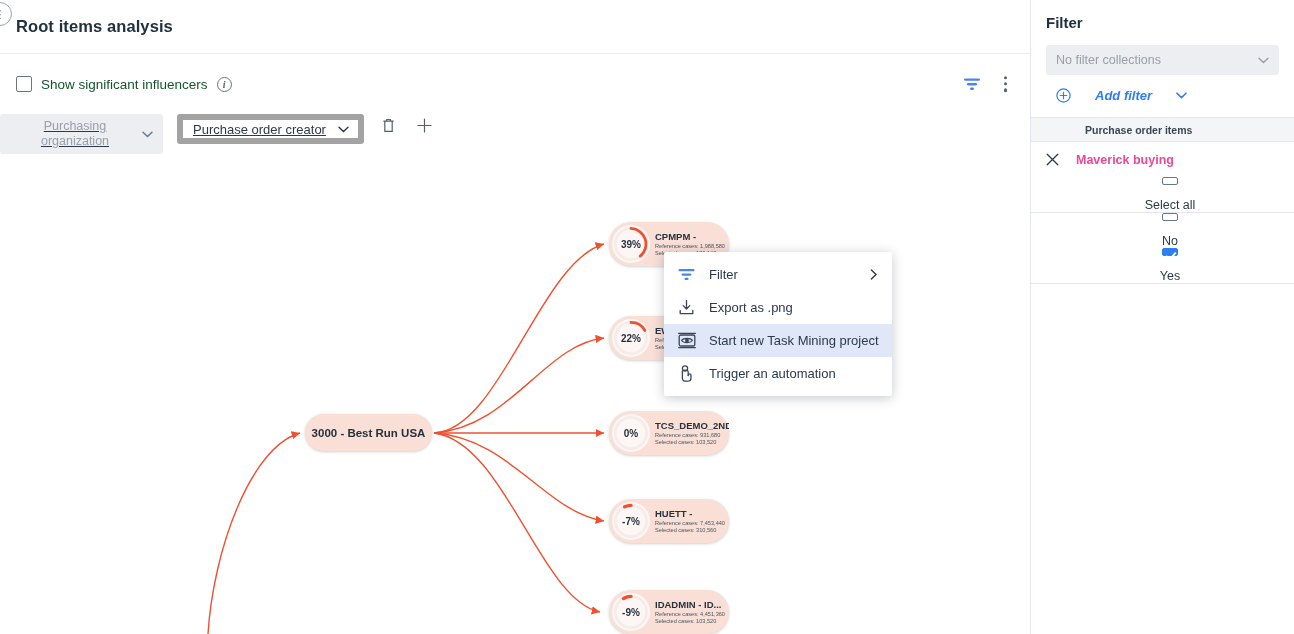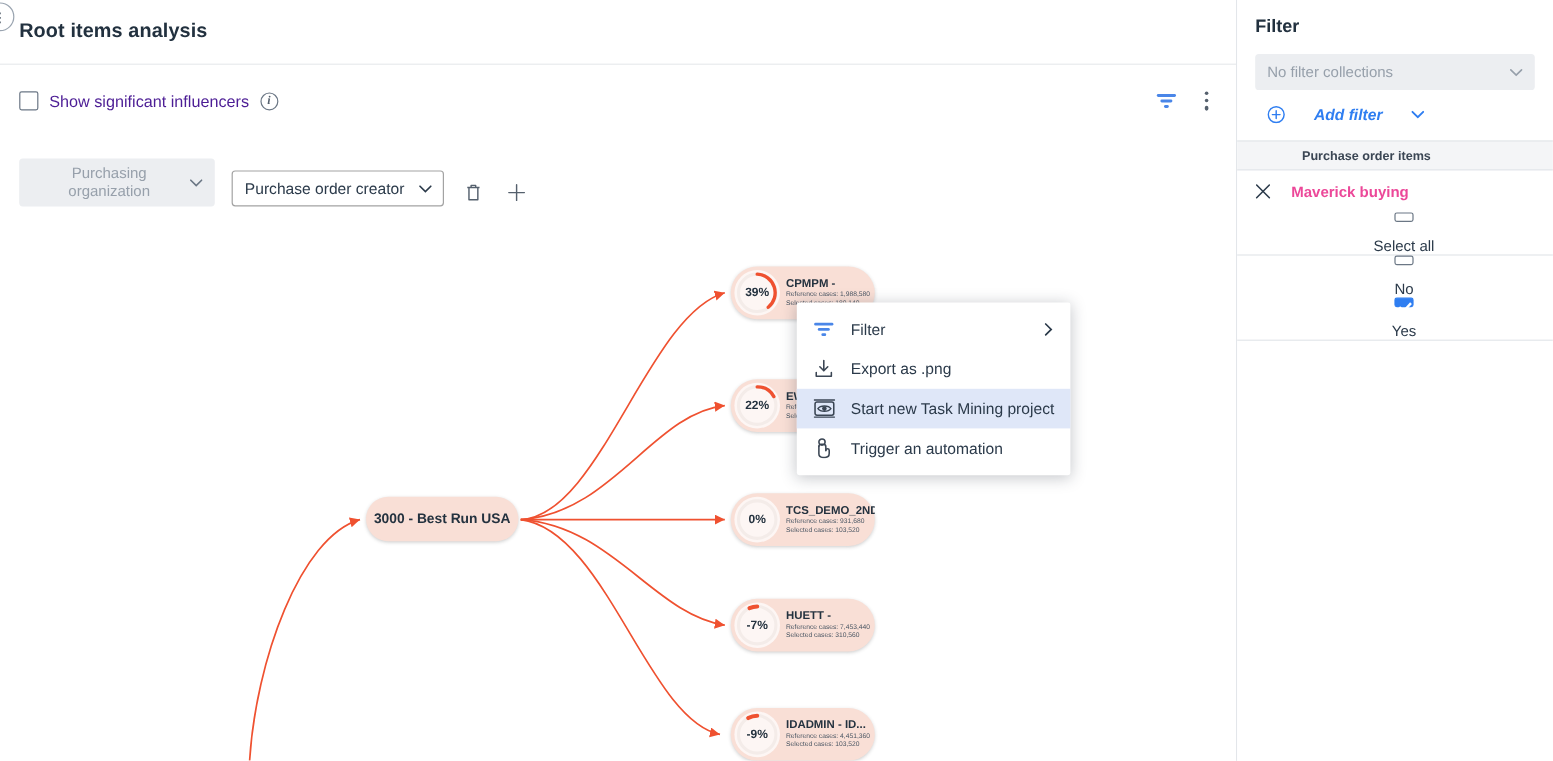--- a/index.html
+++ b/index.html
@@ -52,54 +52,54 @@
     width: 16px; height: 16px; border: 1.6px solid #6b7785;
     border-radius: 2px; background: #fff; display: inline-block;
     position: relative;
   }
   .checkbox.checked { background: #2f7ef1; border-color: #2f7ef1; }
   .checkbox.checked::after {
     content: ""; position: absolute; left: 4.5px; top: 1.4px;
     width: 4px; height: 8px; border: solid #fff;
     border-width: 0 2px 2px 0; transform: rotate(42deg);
   }
-  .chk-label { font-size: 13.5px; color: #4c1d95; }
+  .chk-label { font-size: 13.5px; color: #14532d; }
   .info-icon {
     width: 15px; height: 15px; border-radius: 50%;
     border: 1.3px solid #6b7785; color: #55606d;
     font-size: 10px; font-style: italic; font-weight: bold;
     display: flex; align-items: center; justify-content: center;
     font-family: "Liberation Serif", serif;
   }
   .toolbar-right {
     position: absolute; right: 18px; top: 50%;
     transform: translateY(-50%);
     display: flex; align-items: center; gap: 18px;
   }
   .funnel { width: 18px; height: 14px; display: block; }
   .kebab { display: flex; flex-direction: column; gap: 3px; align-items: center; padding: 2px 5px; }
   .kebab i { width: 3.2px; height: 3.2px; background: #55606d; border-radius: 50%; display: block; }
 
   .selectors {
-    display: flex; align-items: flex-end; gap: 14px;
-    padding: 0 16px; height: 58px;
+    display: flex; align-items: flex-start; gap: 14px;
+    padding: 0 0; height: 58px; text-decoration: underline;
   }
   .sel-grey {
     width: 163px; height: 40px;
     background: #eceef1; border-radius: 3px;
     display: flex; align-items: center; justify-content: space-between;
     padding: 0 10px 0 8px;
   }
   .sel-grey .txt {
     flex: 1; text-align: center; font-size: 12.5px;
     color: #97a0ab; line-height: 15px;
   }
   .sel-white {
     height: 30px; min-width: 162px;
-    border: 1px solid #a3a3a3; border-radius: 3px; background: #fff;
+    border: 6px solid #a3a3a3; border-radius: 3px; background: #fff;
     display: flex; align-items: center; gap: 12px;
     padding: 0 9px 0 10px;
   }
   .sel-white .txt { font-size: 13px; color: #2b3a4a; }
   .chev { width: 11px; height: 7px; flex: none; }
   .icon-btn { padding: 4px; display: flex; align-items: center; justify-content: center; }
 
   
   .graph { position: absolute; left: 0; top: 172px; width: 1031px; height: 462px; }
   .graph svg { position: absolute; left: 0; top: 0; }

